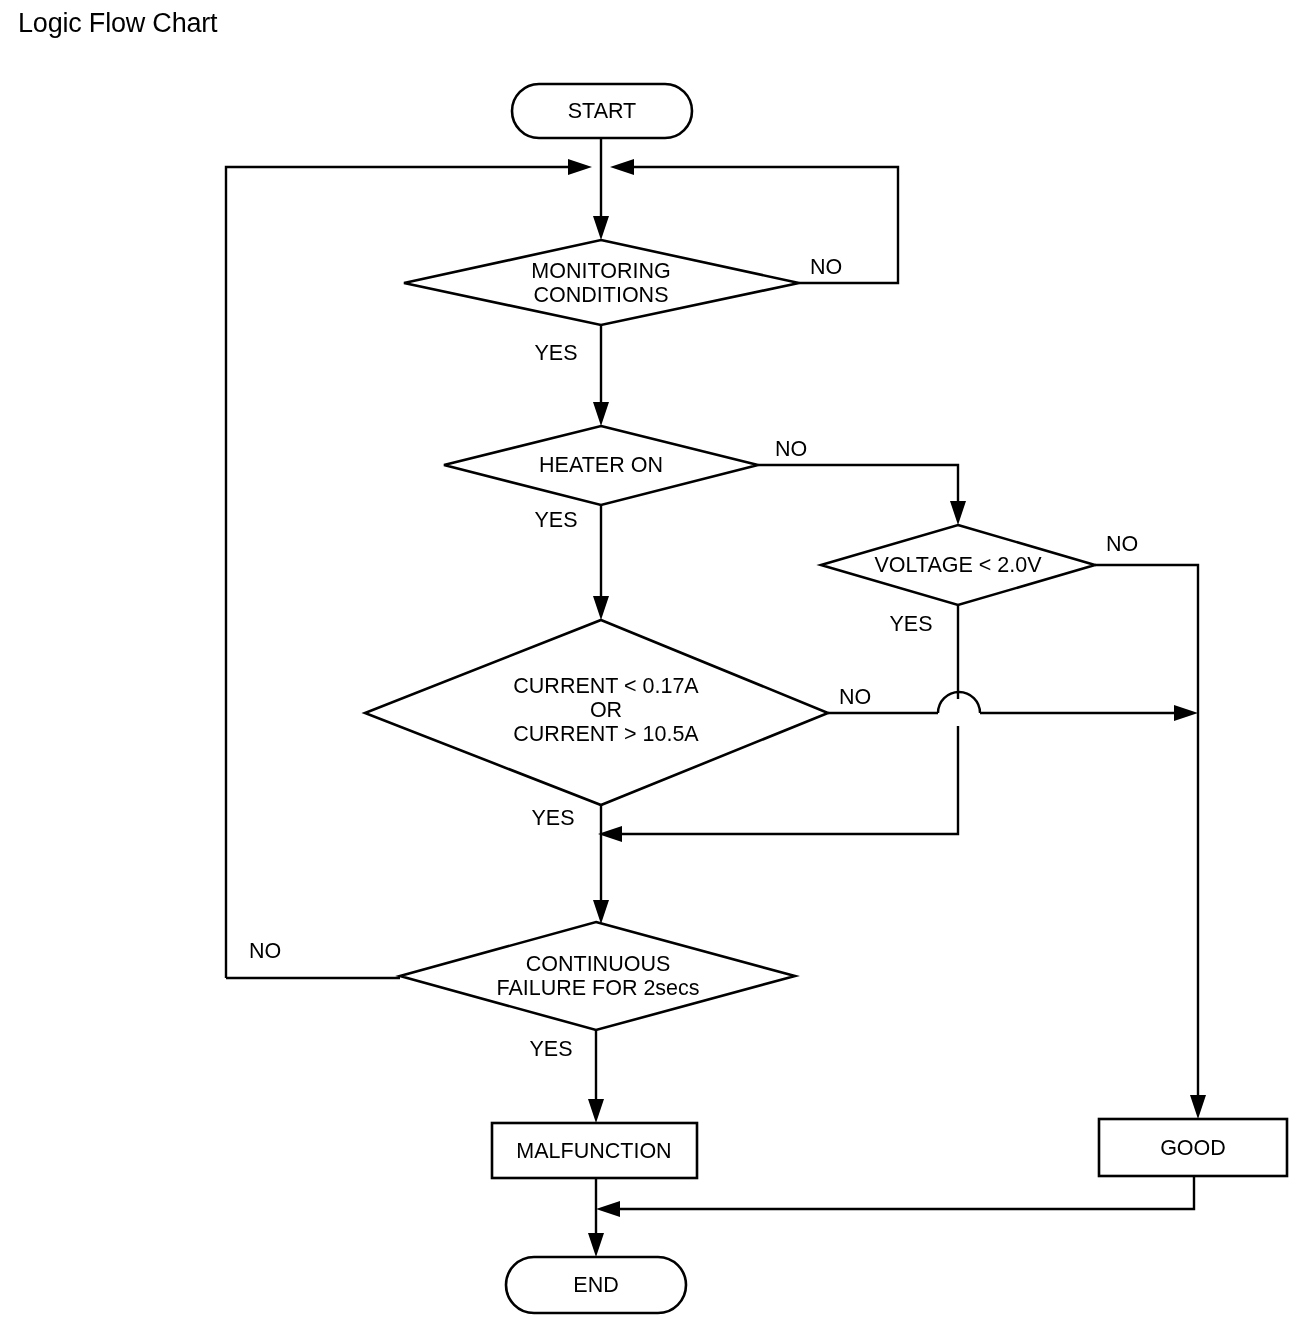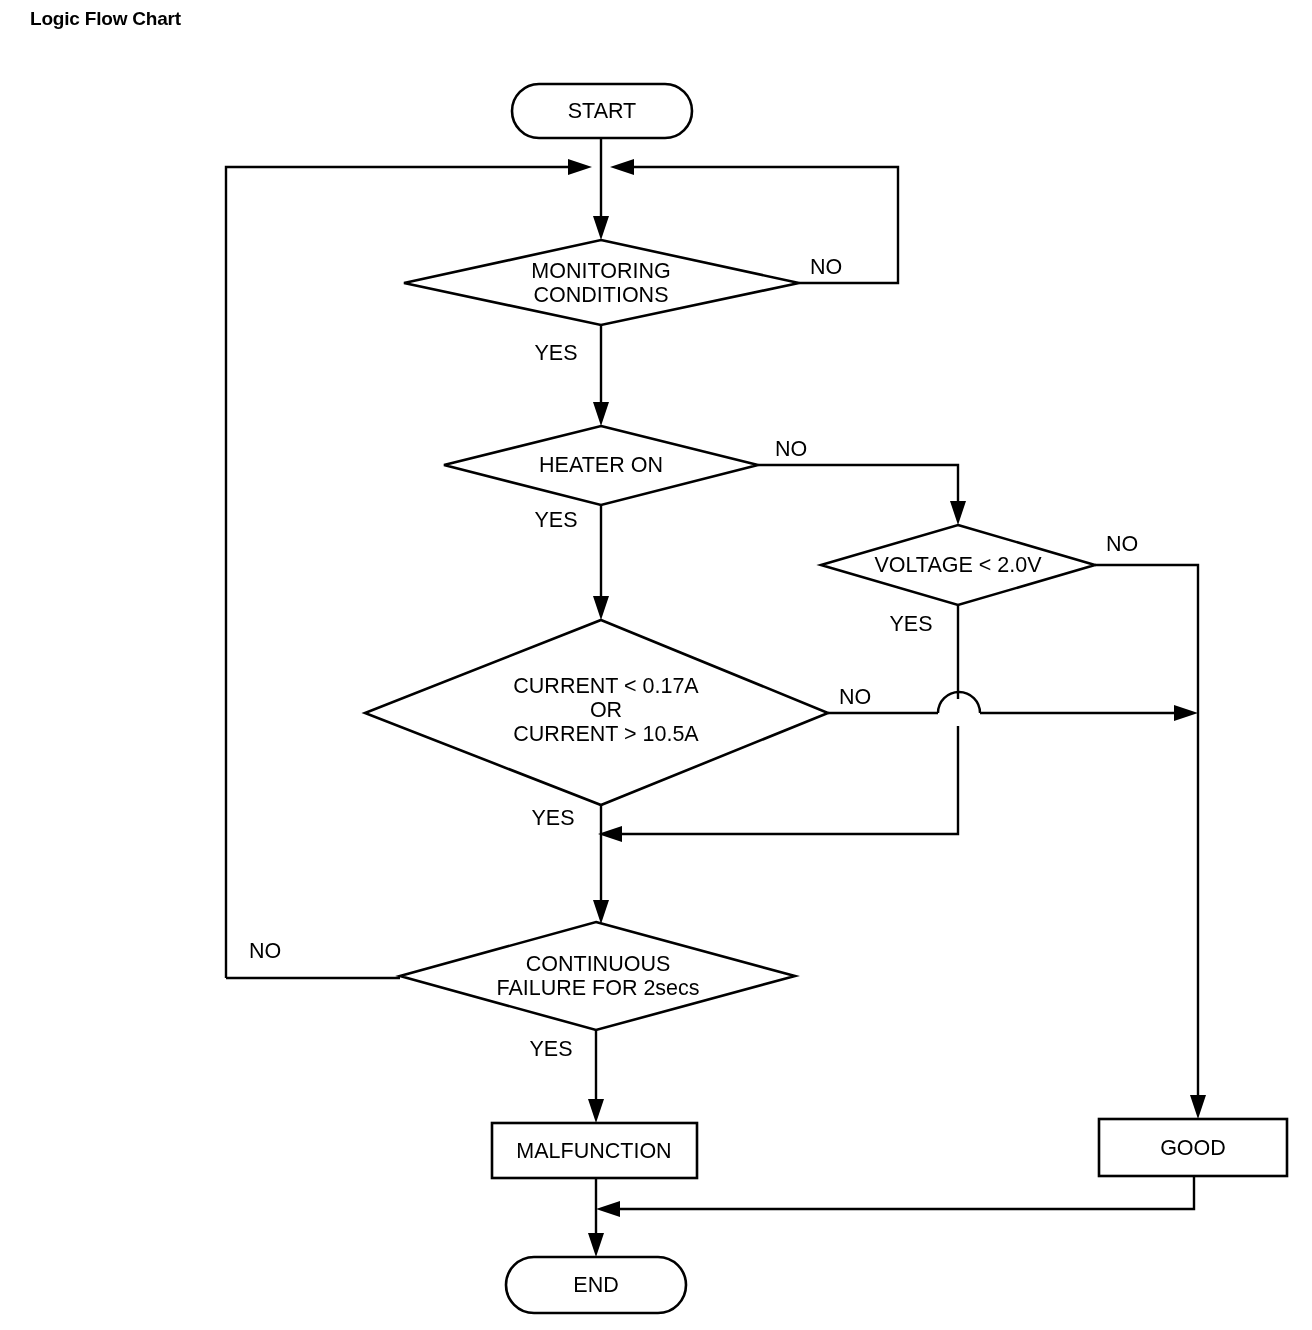--- a/index.html
+++ b/index.html
@@ -12,26 +12,25 @@
     width: 1312px;
     height: 1330px;
     font-family: "Liberation Sans", sans-serif;
     overflow: hidden;
     position: relative;
   }
   #page-title {
     position: absolute;
     left: 18px;
     top: 8px;
-    font-size: 19px;
-    font-weight: bold;
+    font-size: 27px;
+    font-weight: normal;
     color: #000000;
     letter-spacing: -0.2px;
     font-family: "Liberation Sans", sans-serif;
-    margin-left: 12px;
   }
   #flow-svg {
     position: absolute;
     left: 0;
     top: 0;
     width: 1312px;
     height: 1330px;
     display: block;
   }
   .shape-fill {

